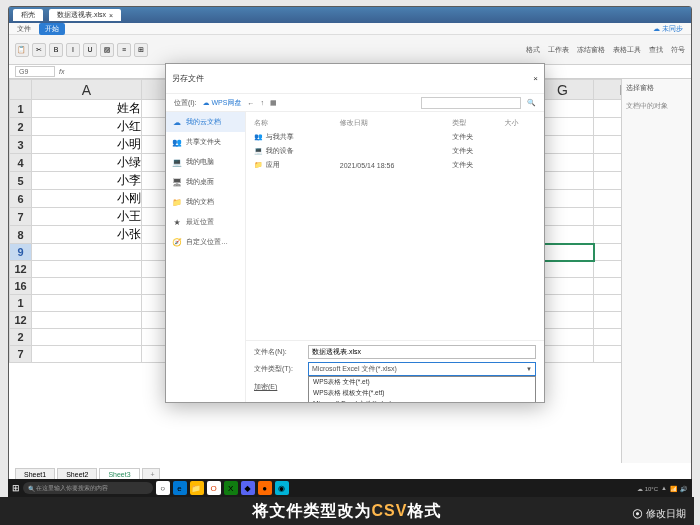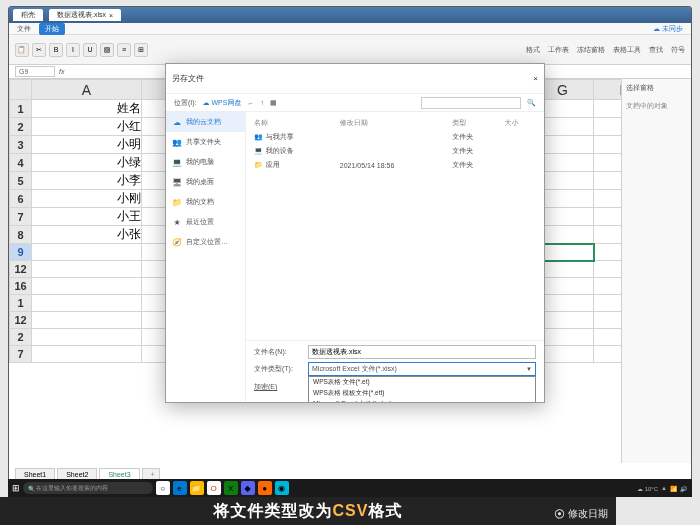--- a/index.html
+++ b/index.html
@@ -50,21 +50,21 @@
 .dlg-bottom{border-top:1px solid #eee;padding:4px 8px;font-size:7px}
 .dlg-bottom .row{display:flex;align-items:center;gap:4px;margin-bottom:3px}
 .dlg-bottom .lbl{width:50px;color:#555}
 .dlg-bottom input.fname{flex:1;height:14px;border:1px solid #bbb;padding:0 3px;font-size:7px}
 .ftype-wrap{position:relative;flex:1}
 .ftype{width:100%;height:14px;border:1px solid #2b7cd3;padding:0 3px;font-size:7px;background:#fff;display:flex;align-items:center;justify-content:space-between;color:#555}
 .ftype .arrow{font-size:6px}
 .dropdown{position:absolute;left:0;top:14px;width:100%;background:#fff;border:1px solid #888;max-height:120px;overflow-y:auto;z-index:10}
 .dropdown .opt{padding:1px 4px;font-size:6.5px;color:#333;white-space:nowrap}
 .enc{color:#2b7cd3;text-decoration:underline}
-.caption-bar{position:absolute;left:0;bottom:0;width:616px;height:28px;background:rgba(0,0,0,0.85);display:flex;align-items:center;justify-content:center}
+.caption-bar{position:absolute;left:0;bottom:0;width:694px;height:28px;background:rgba(0,0,0,0.85);display:flex;align-items:center;justify-content:center}
 .caption-bar .txt{color:#fff;font-size:16px;font-weight:bold;letter-spacing:1px}
 .caption-bar .txt .hl{color:#ffb84d}
 .watermark{position:absolute;right:8px;bottom:4px;color:#fff;font-size:10px;display:flex;align-items:center;gap:3px;opacity:.9}
 .watermark .ico{font-size:11px}
 .taskbar{position:absolute;left:8px;bottom:28px;width:684px;height:18px;background:#1a1a1a;display:flex;align-items:center;padding:0 4px;gap:3px}
 .taskbar .win{color:#fff;font-size:9px}
 .taskbar .search{width:130px;height:12px;background:#333;border-radius:6px;font-size:6px;color:#999;display:flex;align-items:center;padding:0 6px}
 .taskbar .tico{width:14px;height:14px;border-radius:2px;display:flex;align-items:center;justify-content:center;font-size:8px}
 .taskbar .tray{margin-left:auto;display:flex;gap:3px;color:#aaa;font-size:6px;align-items:center}
 </style>

